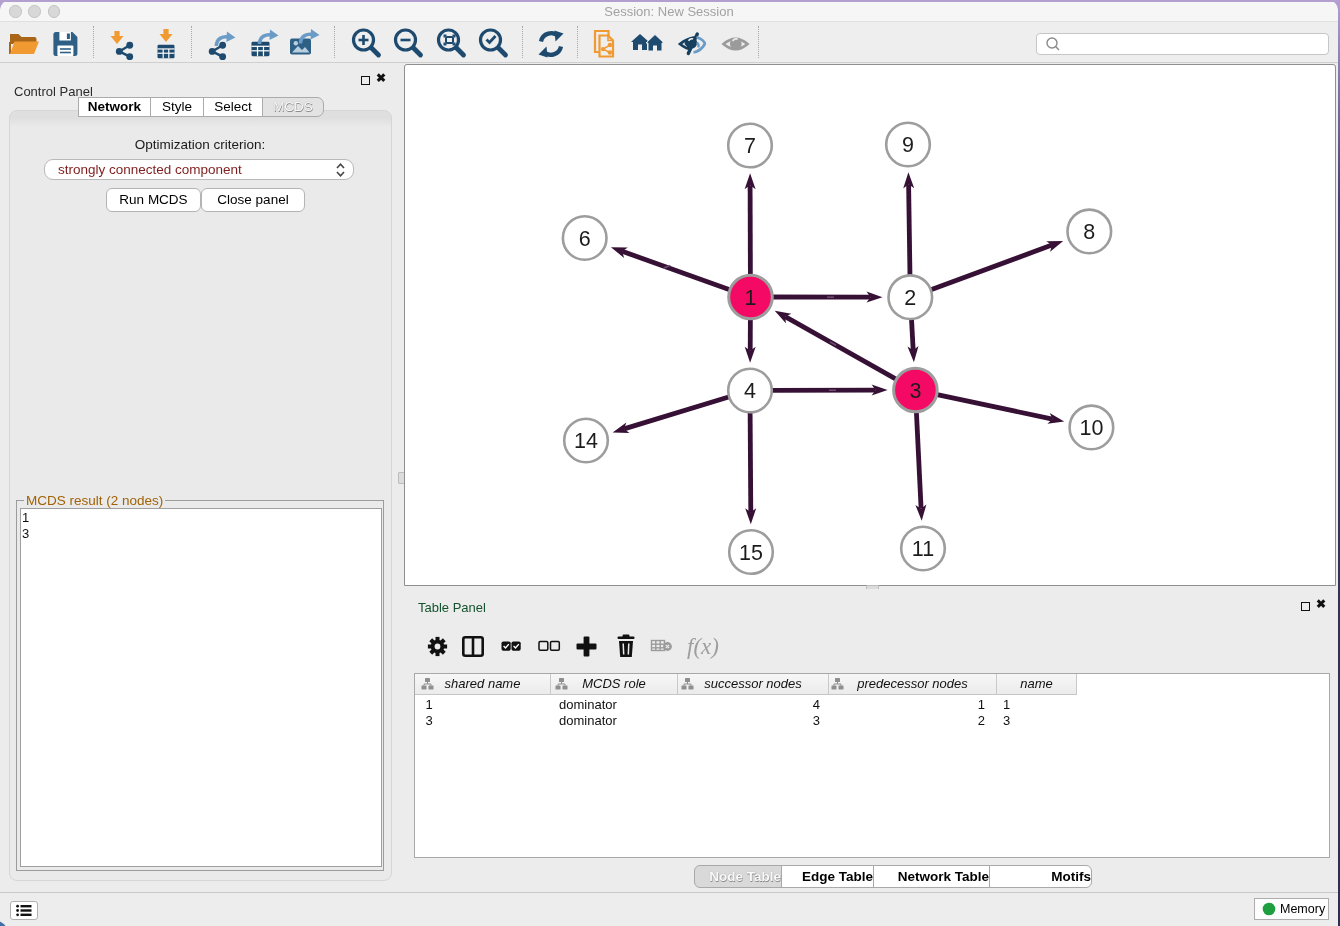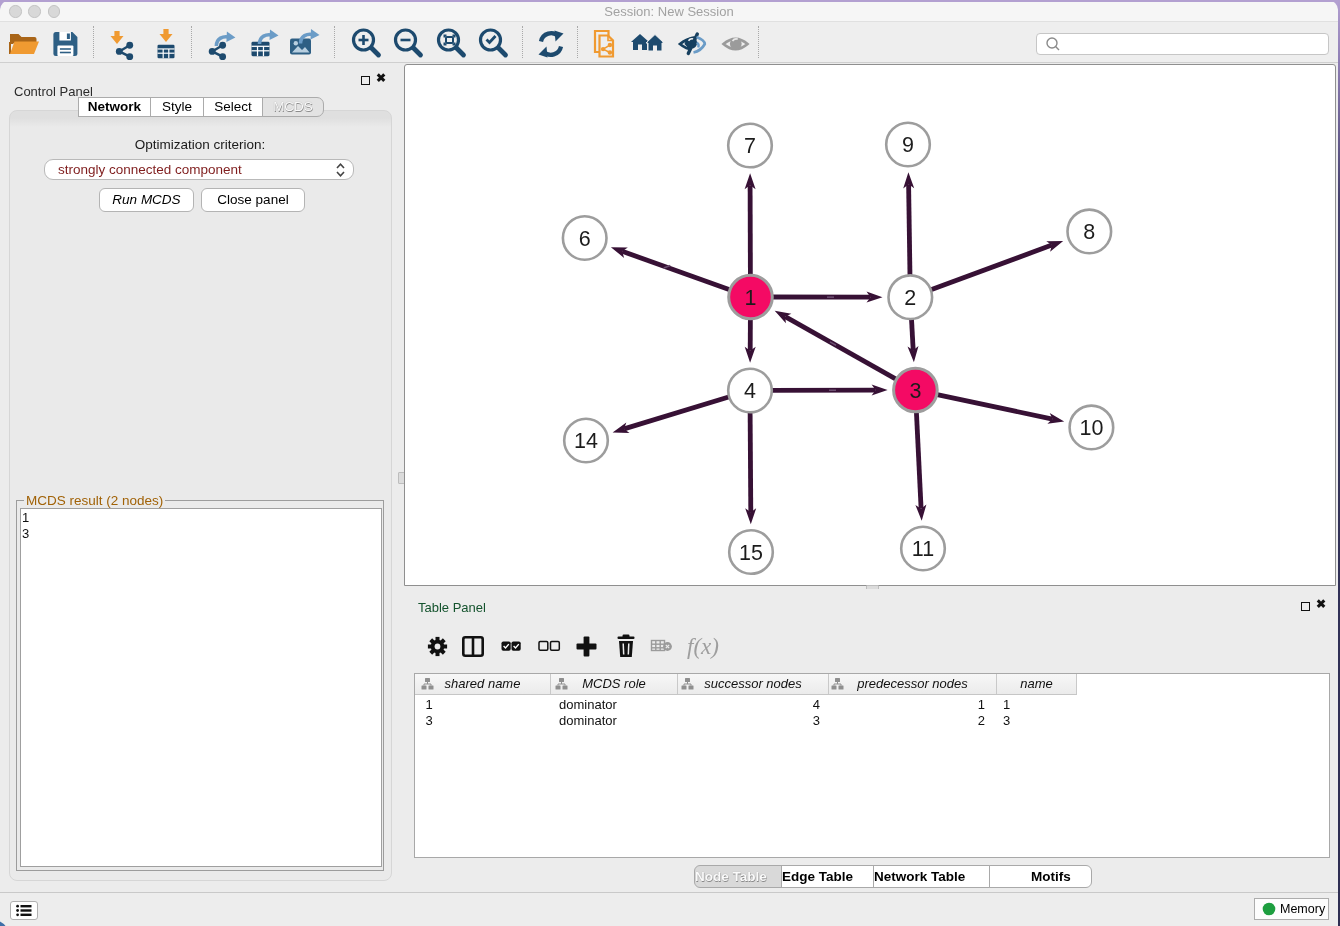--- a/index.html
+++ b/index.html
@@ -43,21 +43,21 @@
                 border-bottom:1px solid #a9a9a9;border-radius:3px 3px 0 0;}
   #net-title{top:3px;left:0;width:928px;text-align:center;font-size:13px;color:#111;}
   
   #tablepanel{left:404px;top:589px;width:934px;height:302px;background:#ececec;}
   #tp-title{left:14px;top:11px;font-size:13px;color:#14532d;}
   #tablebox{left:10px;top:84px;width:914px;height:183px;background:#fff;border:1px solid #a8a8a8;}
   #thead{left:0;top:0;width:662px;height:20px;background:linear-gradient(#f7f7f7,#ebebeb);border-bottom:1px solid #c6c6c6;}
   .thcell{top:0;height:20px;border-right:1px solid #c9c9c9;font-size:13px;color:#111;text-align:center;line-height:20px;font-style:italic;}
   .trow{font-size:13px;color:#111;height:15.5px;line-height:15.5px;}
   .btab{top:276px;height:21px;background:#fff;border:1px solid #a9a9a9;font-size:13.5px;font-weight:bold;
-        color:#000;text-align:left;line-height:21px;}
+        color:#000;text-align:right;line-height:21px;}
   
   #statusbar{left:0;top:892px;width:1340px;height:34px;background:#ededed;border-top:1px solid #c9c9c9;}
   #listbtn{left:10px;top:8px;width:26px;height:17px;background:#fff;border:1px solid #b0b0b0;border-radius:3px;}
   #membtn{left:1254px;top:5px;width:73px;height:20px;background:#fdfdfd;border:1px solid #adadad;}
 </style>
 </head>
 <body>
 <div id="mainwin" class="abs"></div>
 <div id="wp-top" class="abs"></div>
 <div id="wp-right" class="abs"></div>
@@ -252,21 +252,21 @@
 <div class="cptab abs" style="left:262px;width:60px;background:#e3e3e3;border-radius:0 7px 7px 0;
      color:#fafafa;text-shadow:0 0 1px #9a9a9a, 0.5px 0.5px 0.5px #8a8a8a;">MCDS</div>
 
 <div id="opt-label" class="abs">Optimization criterion:</div>
 <div id="cp-select" class="abs">strongly connected component
   <svg width="11" height="14" style="position:absolute;right:7px;top:2.5px;" viewBox="0 0 11 14">
     <path d="M2 5 L5.5 1.2 L9 5" fill="none" stroke="#444" stroke-width="1.6"></path>
     <path d="M2 9 L5.5 12.8 L9 9" fill="none" stroke="#444" stroke-width="1.6"></path>
   </svg>
 </div>
-<div class="cp-btn abs" style="left:99px;width:93px;font-style:italic;">Run MCDS</div>
+<div class="cp-btn abs" style="left:106px;width:93px;">Run MCDS</div>
 <div class="cp-btn abs" style="left:201px;width:102px;">Close panel</div>
 
 <div id="fieldset" class="abs"></div>
 <div id="legend" class="abs">MCDS result (2 nodes)</div>
 <div id="mcds-text" class="abs">1<br>3
   
 </div>
 
 <div class="abs" style="left:398px;top:472px;width:5px;height:10px;background:#dcdcdc;border:1px solid #bdbdbd;border-radius:1px;"></div>
 

